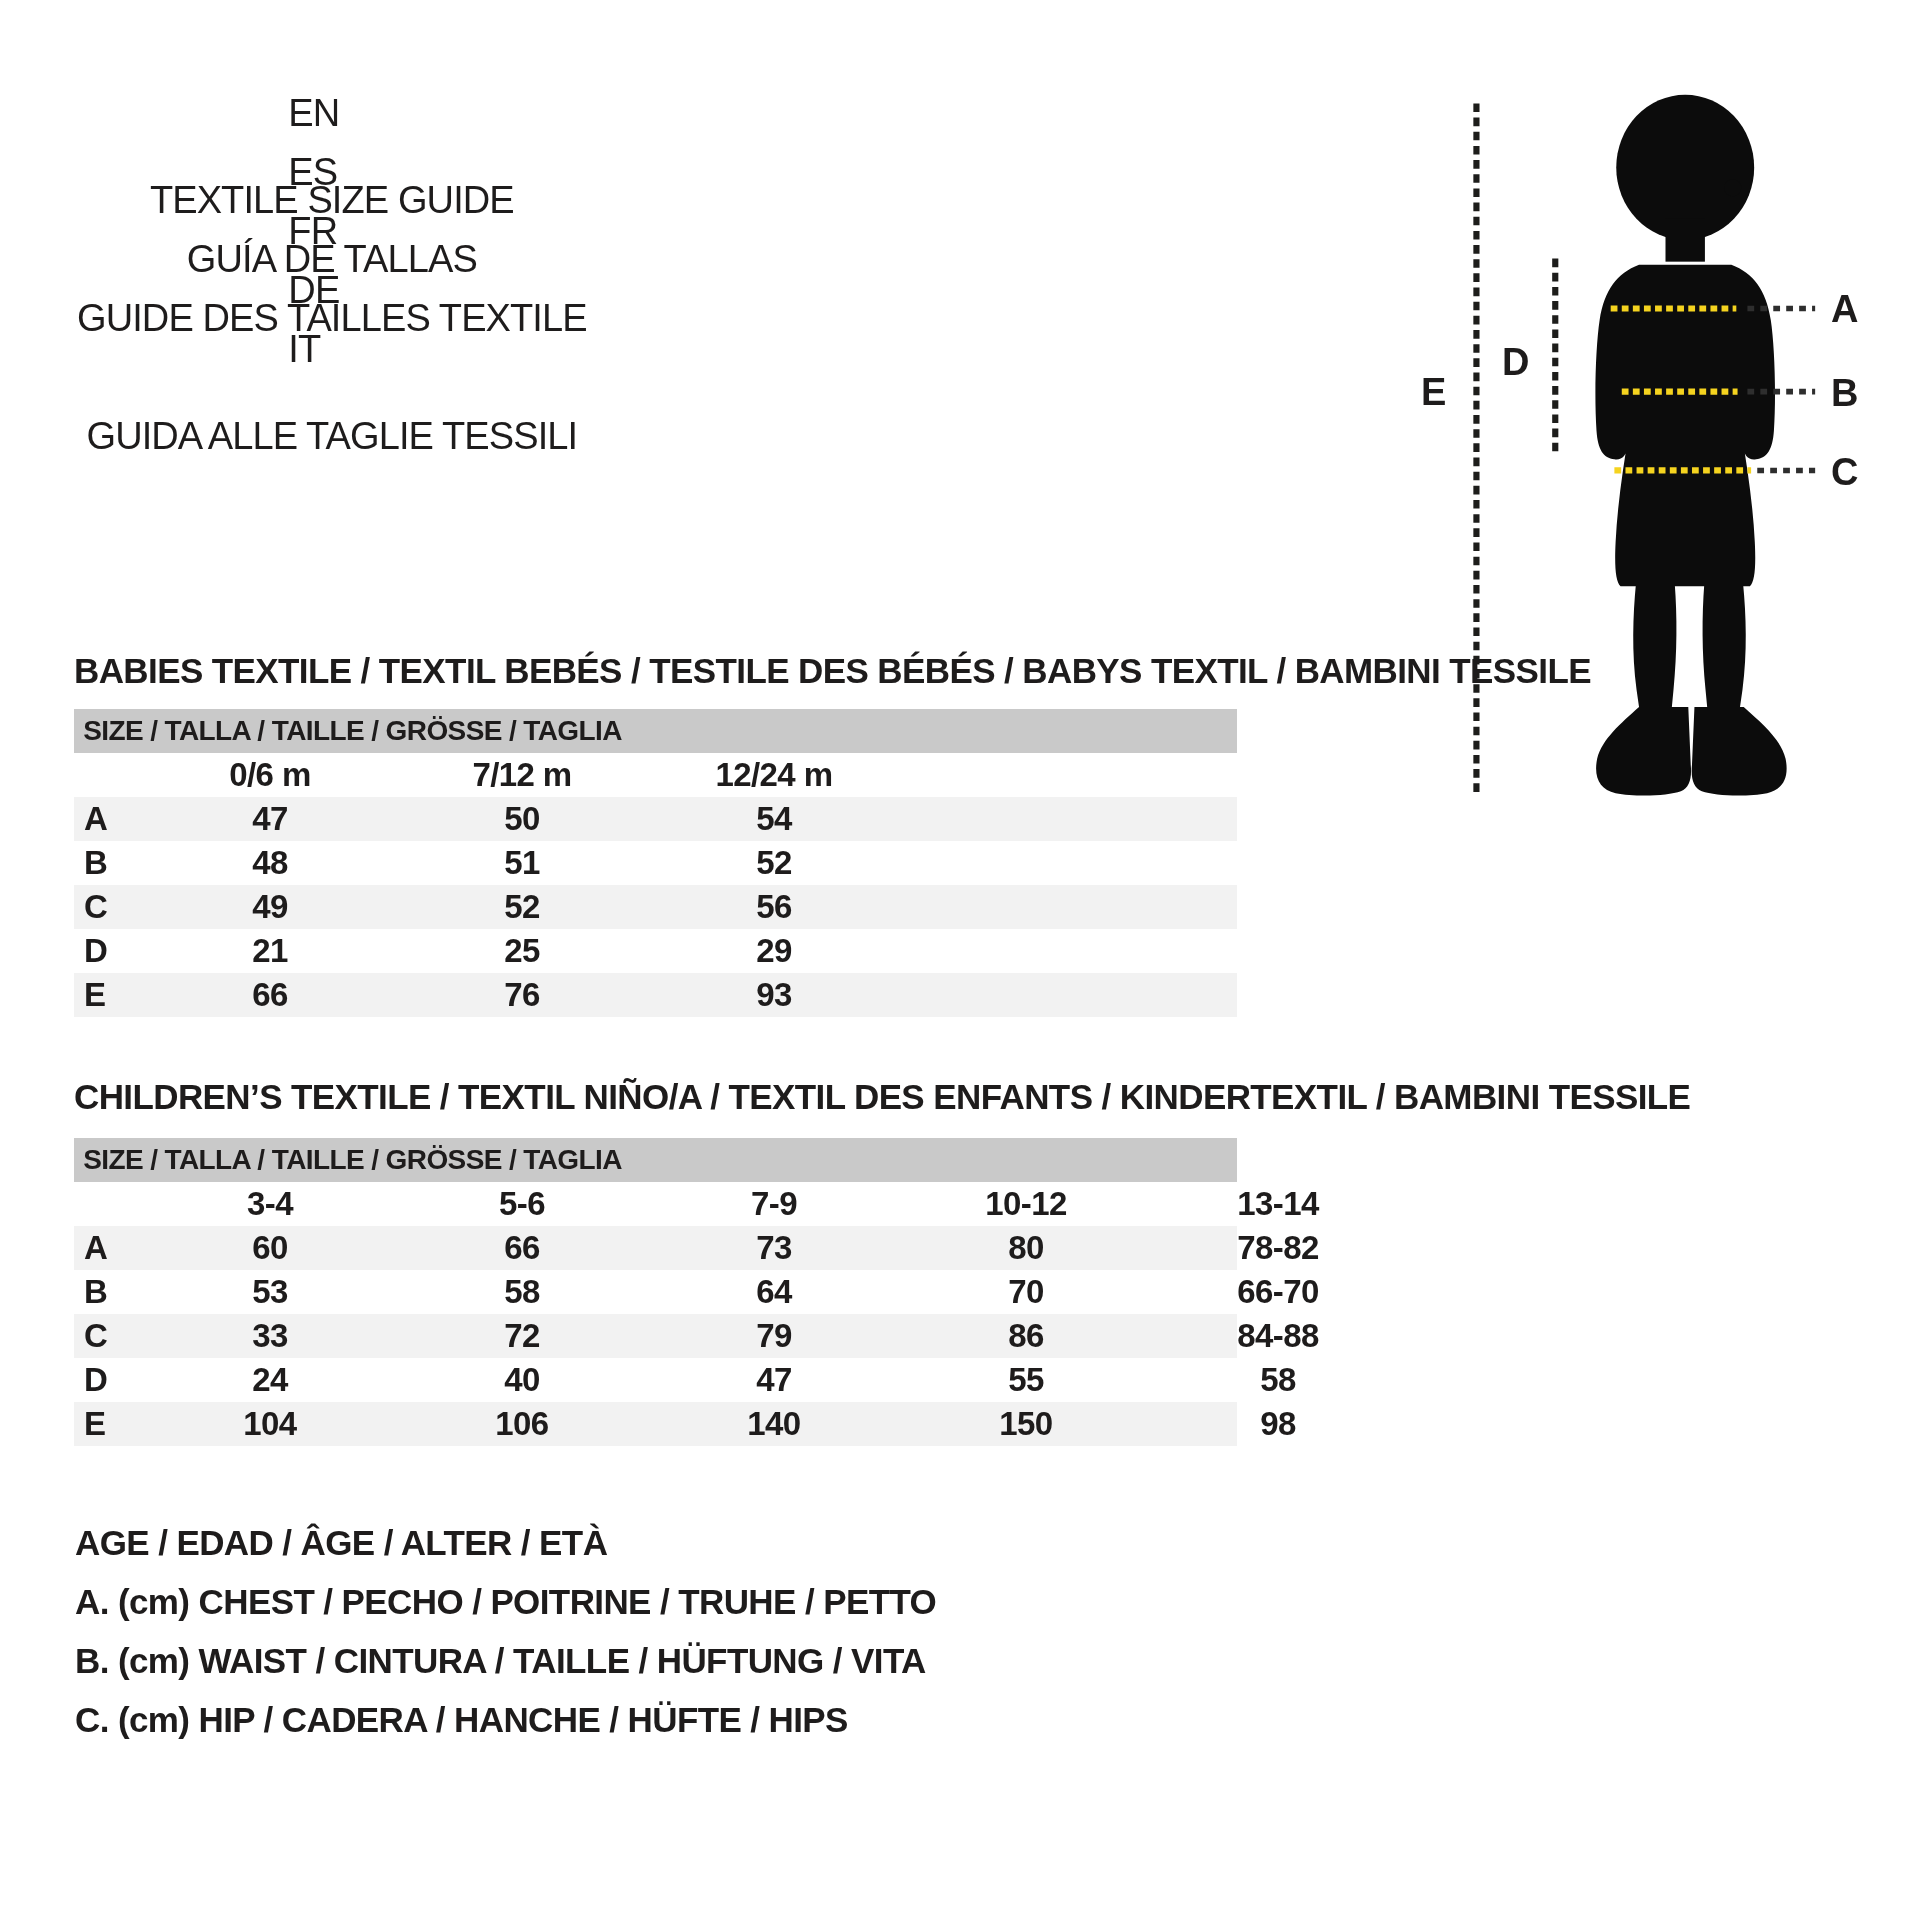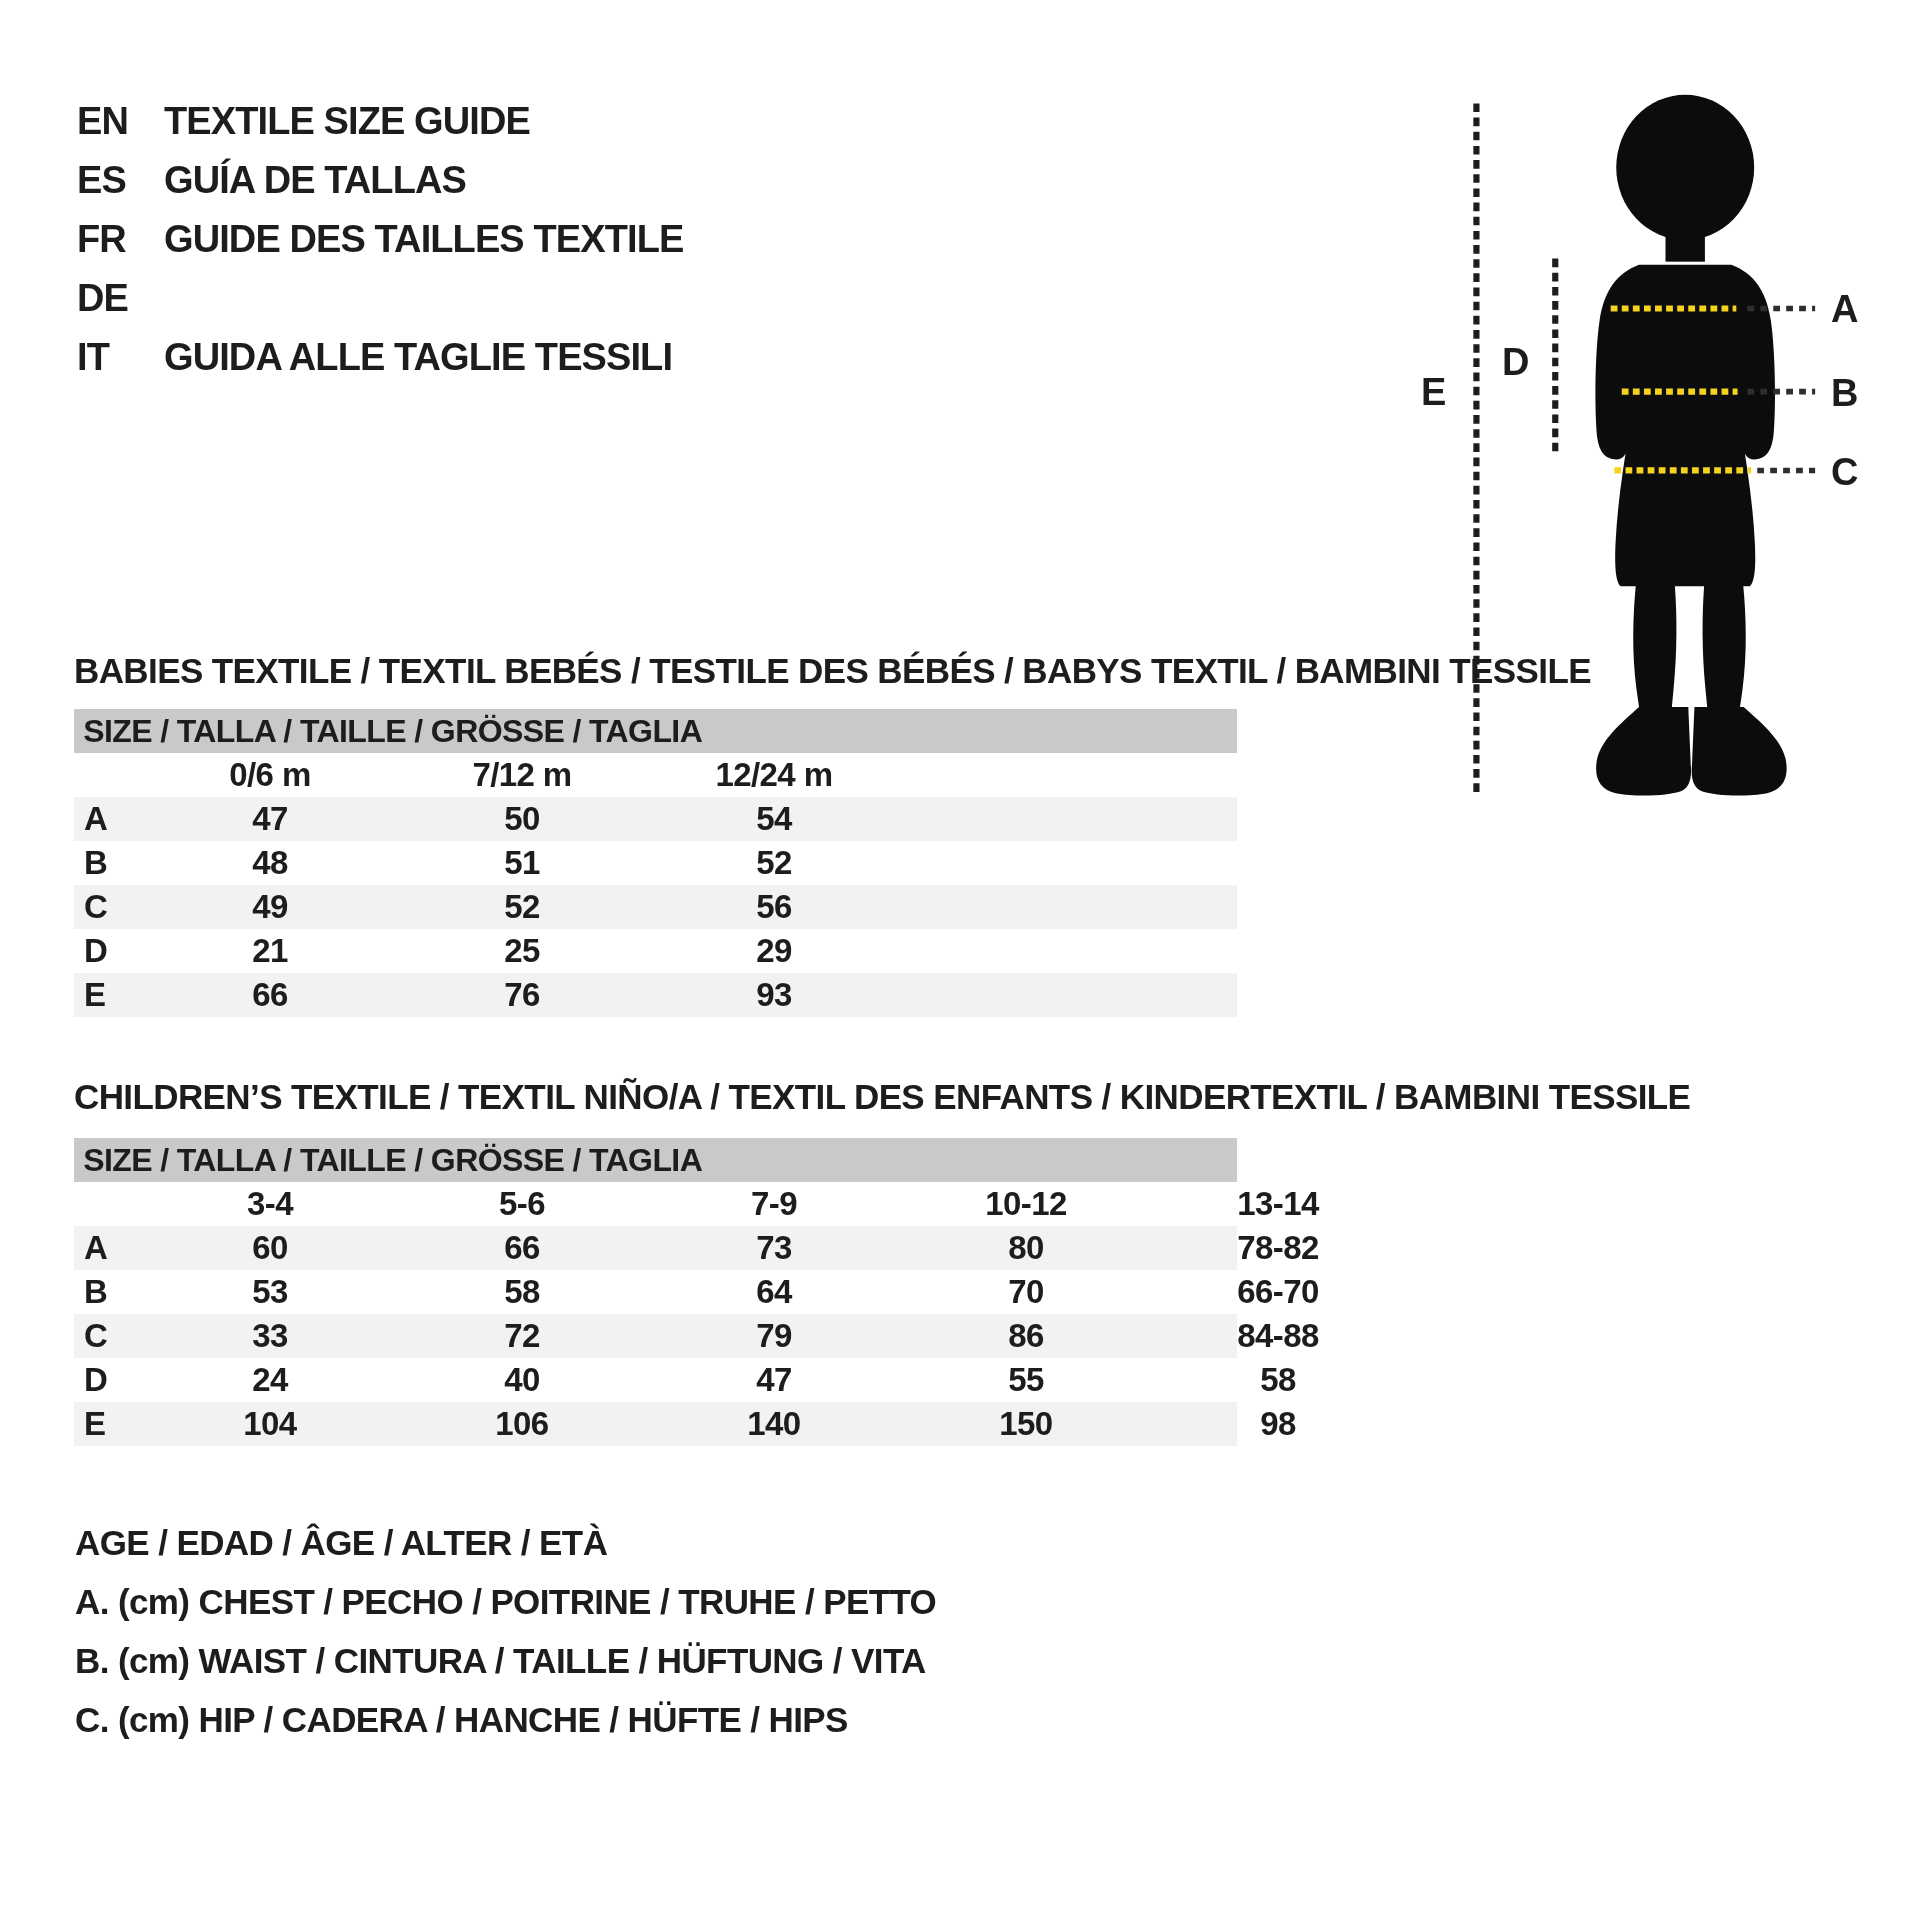--- a/index.html
+++ b/index.html
@@ -2,27 +2,27 @@
 <html style="font-size:10px"><head>
 <meta charset="utf-8">
 <style>
   html,body{margin:0;padding:0;background:#ffffff;}
   .canvas{
     position:relative;width:1926px;height:1926px;background:#ffffff;overflow:hidden;
     font-family:"Liberation Sans","DejaVu Sans",sans-serif;color:#1e1c1c;
   }
   
   .lang{position:absolute;left:77px;top:92px;}
-  .lang-row{display:flex;height:59px;align-items:center;font-size:38px;font-weight:700;letter-spacing:-0.9px;white-space:nowrap;}
+  .lang-row{display:flex;height:59px;align-items:center;font-size:38px;font-weight:400;letter-spacing:-0.9px;white-space:nowrap;flex-direction:column;}
   .lang-code{width:87px;flex:0 0 87px;}
   
   .sec-title{position:absolute;left:74px;font-size:35px;font-weight:700;letter-spacing:-0.6px;white-space:nowrap;}
   
   .table{position:absolute;left:74px;width:1163px;}
-  .thead{height:44px;background:#c9c9c9;font-size:32px;font-weight:700;letter-spacing:-0.6px;line-height:44px;padding-left:9.2px;box-sizing:border-box;white-space:nowrap;}
+  .thead{height:44px;background:#c9c9c9;font-size:28px;font-weight:700;letter-spacing:-0.6px;line-height:44px;padding-left:9.2px;box-sizing:border-box;white-space:nowrap;}
   .trow{display:flex;height:44px;line-height:44px;font-size:33px;font-weight:600;letter-spacing:-0.6px;gap:30px;}
   .trow.shade{background:#f2f2f2;}
   .tcell{width:222px;flex:0 0 222px;text-align:center;}
   .tcell.lbl{width:55px;flex:0 0 55px;text-align:left;padding-left:10px;box-sizing:border-box;}
   
   .legend{position:absolute;left:75px;top:1513px;}
   .legend-line{height:59px;display:flex;align-items:center;font-size:35px;font-weight:700;letter-spacing:-0.6px;white-space:nowrap;}
   
   .figure-svg{position:absolute;left:1405px;top:86px;width:521px;height:727px;}
   .fig-label{position:absolute;font-size:38px;font-weight:700;letter-spacing:-0.6px;}

